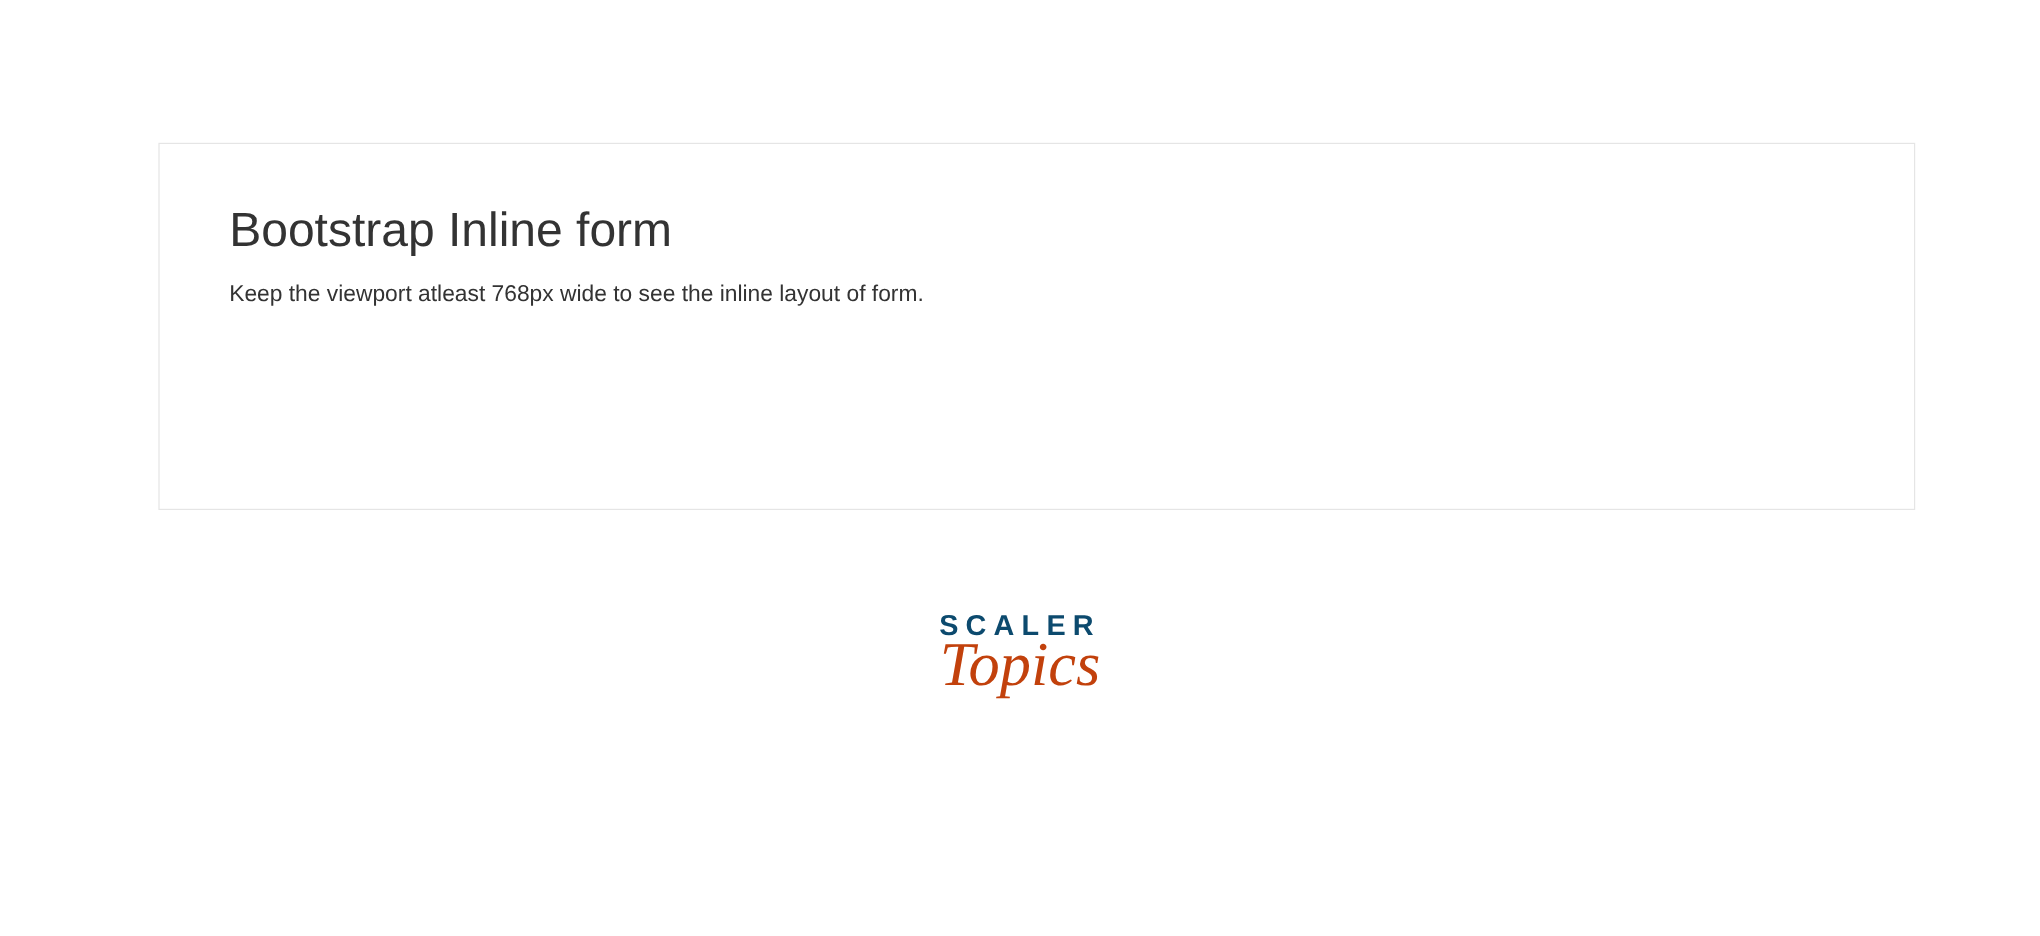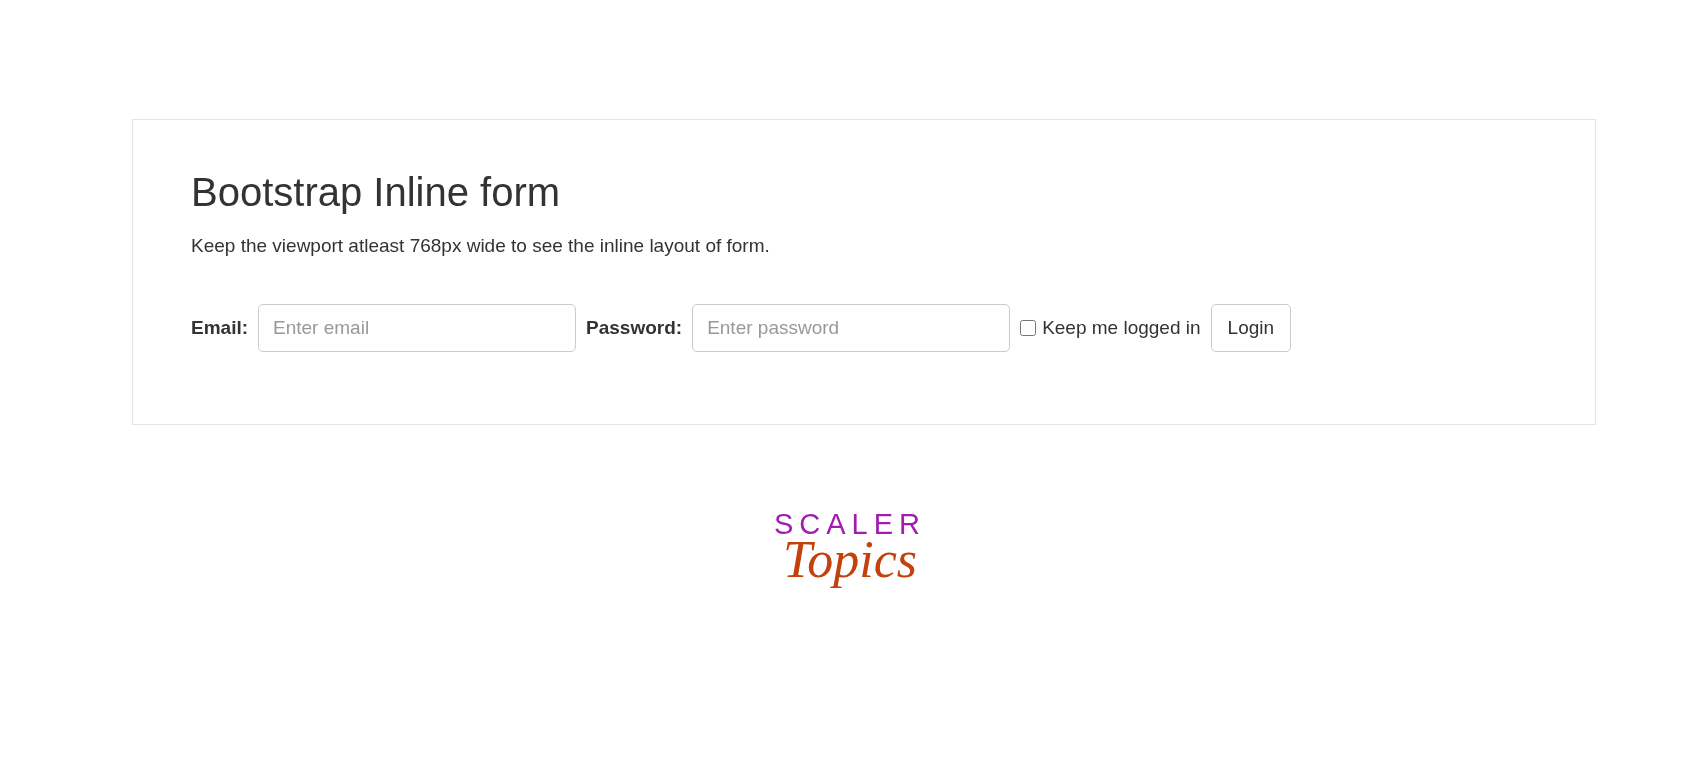--- a/index.html
+++ b/index.html
@@ -92,55 +92,41 @@
     }
     .logo-area {
       position: absolute;
       left: 50%;
       top: 510px;
       transform: translateX(-50%);
       text-align: center;
     }
     .logo-scaler {
       font-family: Arial, sans-serif;
-      font-size: 29px;
-      font-weight: 400;
-      color: #a21caf;
+      font-size: 24px;
+      font-weight: 700;
+      color: #0c4a6e;
       letter-spacing: 6px;
       line-height: 1;
     }
     .logo-topics {
       font-family: "Brush Script MT", cursive;
       font-size: 52px;
       font-style: italic;
       color: #c2410c;
       line-height: 0.9;
       margin-top: -2px;
       font-weight: 500;
     }
   </style>
 </head>
 <body>
 
 <div class="panel">
   <h1 class="heading">Bootstrap Inline form</h1>
   <p class="subtext">Keep the viewport atleast 768px wide to see the inline layout of form.</p>
 
-  <form class="form-inline">
-    <label class="form-label">Email:</label>
-    <input type="email" class="form-control" placeholder="Enter email" style="">
-
-    <label class="form-label">Password:</label>
-    <input type="password" class="form-control" placeholder="Enter password" style="">
-
-    <div class="checkbox-wrap">
-      <input type="checkbox" class="checkbox-input" style="">
-      <span class="checkbox-label">Keep me logged in</span>
-    </div>
-
-    <button type="submit" class="btn">Login</button>
-  </form>
 </div>
 
 <div class="logo-area">
   <div class="logo-scaler">SCALER</div>
   <div class="logo-topics">Topics</div>
 </div>
 
 </body></html>

